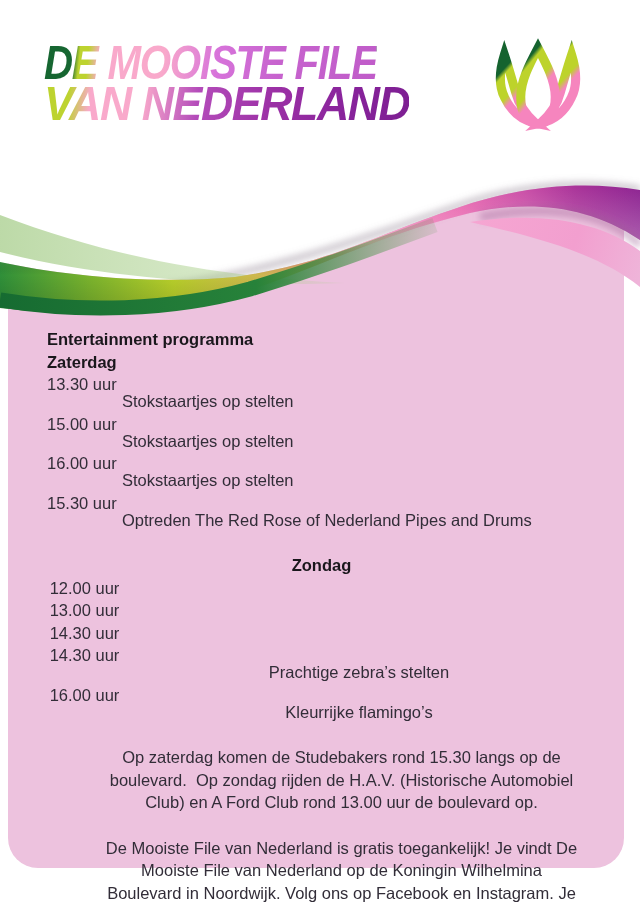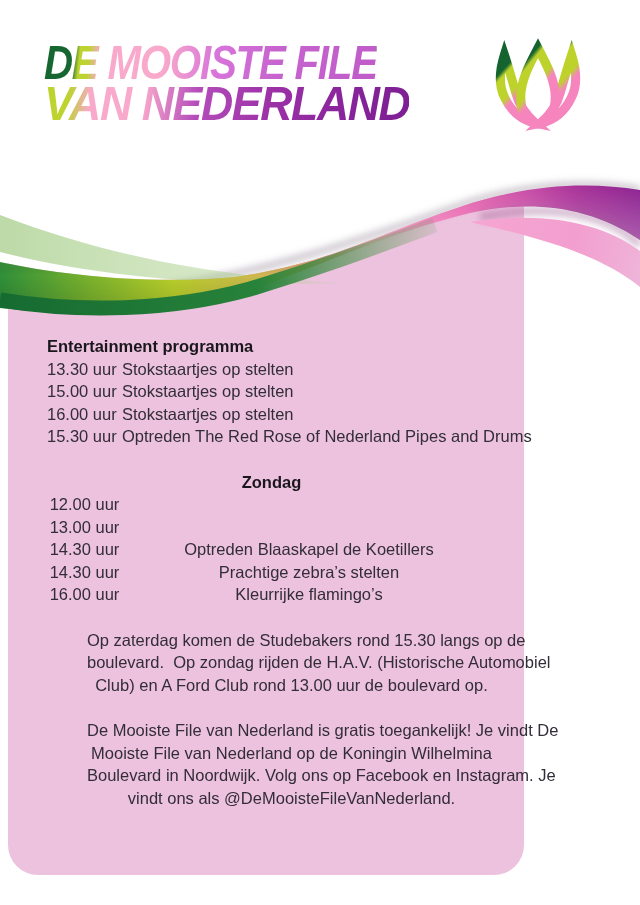--- a/index.html
+++ b/index.html
@@ -34,32 +34,32 @@
     background-image:linear-gradient(97deg,
       #bdd32f 0%, #bdd32f 7%, #f9a9cb 13%, #f9a9cb 27%,
       #b44cba 42%, #9c31a6 62%, #86229a 85%, #7d1f92 100%);
   }
 
   
   .tulip{ position:absolute; left:490px; top:38px; width:96px; height:97px; }
 
   
   .panel{
-    position:absolute; left:8px; top:195px; width:516px; height:680px;
+    position:absolute; left:8px; top:188px; width:616px; height:680px;
     background:#edc2de;
     border-radius:14px 14px 30px 30px;
     box-sizing:border-box;
     padding:140px 28px 0 39px;
     color:#322d38;
     font-size:16.5px; line-height:22.5px;
   }
   .panel .bold{ font-weight:bold; color:#1a171c; }
   .sched-row{ display:flex; }
   .sched-time{ flex:0 0 75px; }
-  .sched-title{ flex:1; white-space:nowrap; }
+  .sched-title{ flex:1; white-space:nowrap;margin-top:17px; }
   .block{ margin:0; }
   .block + .block{ margin-top:23px;text-align:center; }
   .para{ white-space:pre;margin-left:40px; }
 
   
   .waves{ position:absolute; left:0; top:165px; width:640px; height:170px; pointer-events:none; }
 </style>
 </head>
 <body>
 
@@ -84,20 +84,21 @@
     <g fill="none" stroke="url(#tulipGrad)" stroke-width="9.5" stroke-linejoin="miter" stroke-miterlimit="6">
       <path d="M15 17 C10 33 9 49 15 61 C22 76 33 85 47 88 C37 79 30 69 27 57 C23 43 19 29 15 17 Z"></path>
       <path d="M85 17 C90 33 91 49 85 61 C78 76 67 85 53 88 C63 79 70 69 73 57 C77 43 81 29 85 17 Z"></path>
       <path d="M50 10 C41 27 32 44 32 61 C32 79 40 89 50 89 C60 89 68 79 68 61 C68 44 59 27 50 10 Z"></path>
     </g>
   </svg>
 
   <div class="panel">
     <div class="block">
       <div class="bold">Entertainment programma</div>
+      <div class="bold">Zaterdag</div>
       <div class="sched-row">
         <span class="sched-time">13.30 uur</span>
         <span class="sched-title">Stokstaartjes op stelten</span>
       </div>
       <div class="sched-row">
         <span class="sched-time">15.00 uur</span>
         <span class="sched-title">Stokstaartjes op stelten</span>
       </div>
       <div class="sched-row">
         <span class="sched-time">16.00 uur</span>
@@ -112,21 +113,20 @@
     <div class="block">
       <div class="bold">Zondag</div>
       <div class="sched-row">
         <span class="sched-time">12.00 uur</span>
       </div>
       <div class="sched-row">
         <span class="sched-time">13.00 uur</span>
       </div>
       <div class="sched-row">
         <span class="sched-time">14.30 uur</span>
-        <span class="sched-title">Optreden Blaaskapel de Koetillers</span>
       </div>
       <div class="sched-row">
         <span class="sched-time">14.30 uur</span>
         <span class="sched-title">Prachtige zebra’s stelten</span>
       </div>
       <div class="sched-row">
         <span class="sched-time">16.00 uur</span>
         <span class="sched-title">Kleurrijke flamingo’s</span>
       </div>
     </div>

